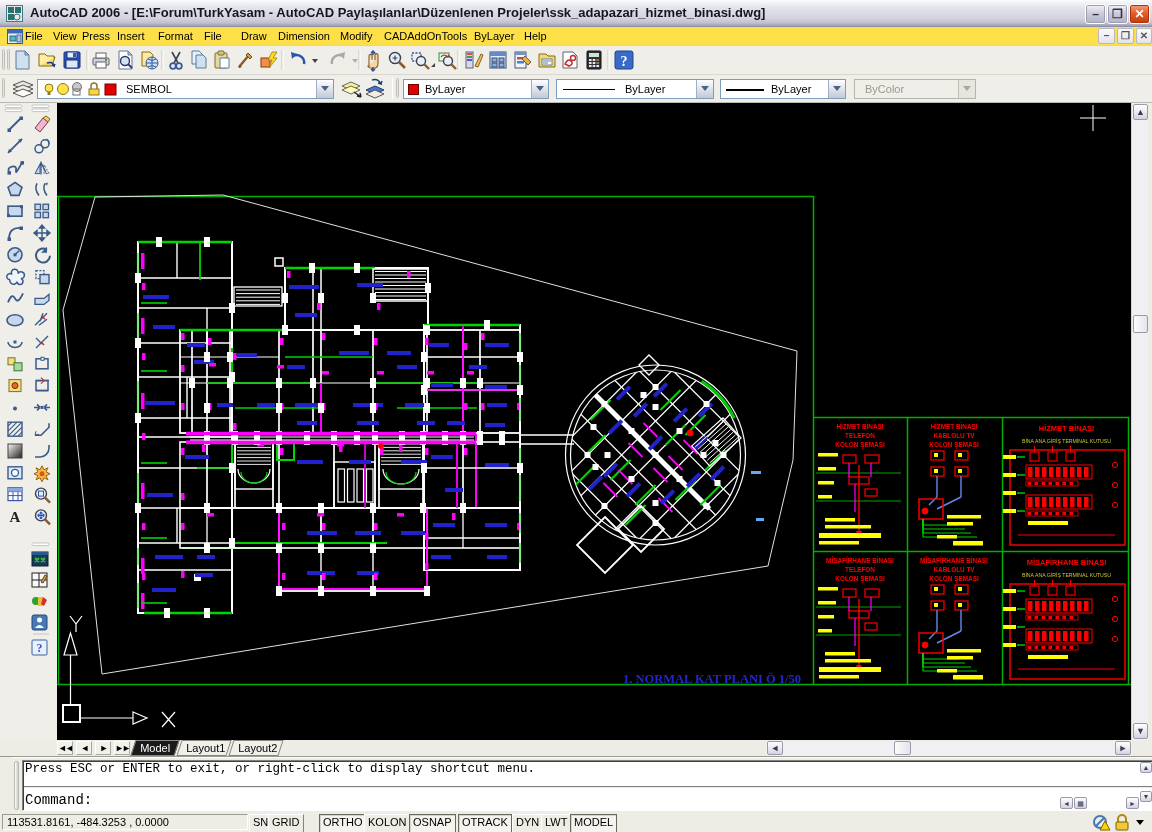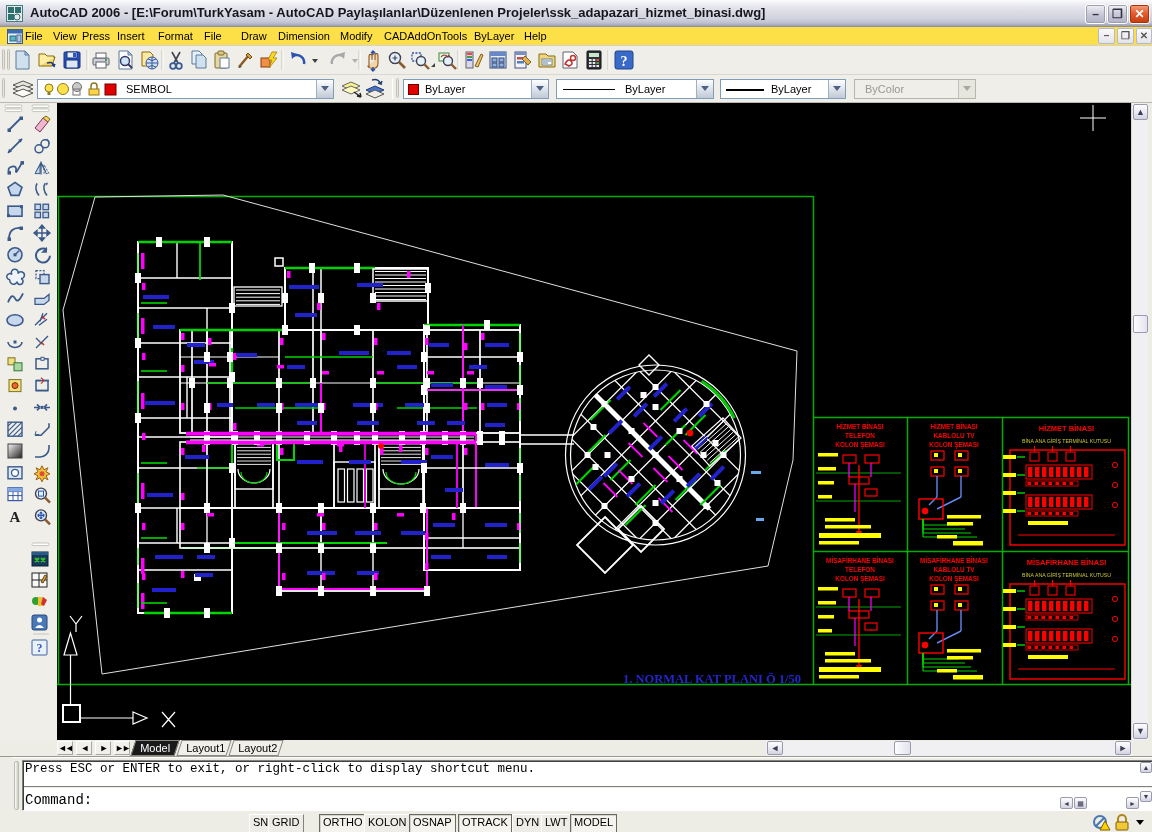--- a/index.html
+++ b/index.html
@@ -1264,20 +1264,21 @@
       <div id="cmdline">Command:</div>
       <div class="sbtn" style="right:1px;top:1px;width:12px;height:11px;font-size:7px;line-height:10px">▲</div>
       <div class="sbtn" style="right:1px;top:30px;width:12px;height:11px;font-size:7px;line-height:10px">▼</div>
       <div class="sbtn" style="right:80px;top:36px;width:13px;height:12px;font-size:7px;line-height:11px">◄</div>
       <div class="sbtn" style="right:66px;top:36px;width:13px;height:12px;font-size:7px;line-height:11px">▦</div>
       <div class="sbtn" style="right:14px;top:36px;width:13px;height:12px;font-size:7px;line-height:11px">►</div>
     </div>
   </div>
 
   <div id="status">
+    <div id="coords">113531.8161, -484.3253 , 0.0000</div>
     <div class="stbtn" style="left:249px">SNAP</div>
     <div class="stbtn" style="left:268px">GRID</div>
     <div class="stbtn on" style="left:319px">ORTHO</div>
     <div class="stbtn" style="left:364px">KOLON</div>
     <div class="stbtn on" style="left:409px">OSNAP</div>
     <div class="stbtn on" style="left:458px">OTRACK</div>
     <div class="stbtn" style="left:512px">DYN</div>
     <div class="stbtn" style="left:541px">LWT</div>
     <div class="stbtn on" style="left:570px">MODEL</div>
     <svg style="position:absolute;left:1092px;top:1px" width="40" height="17" viewBox="0 0 40 17">

